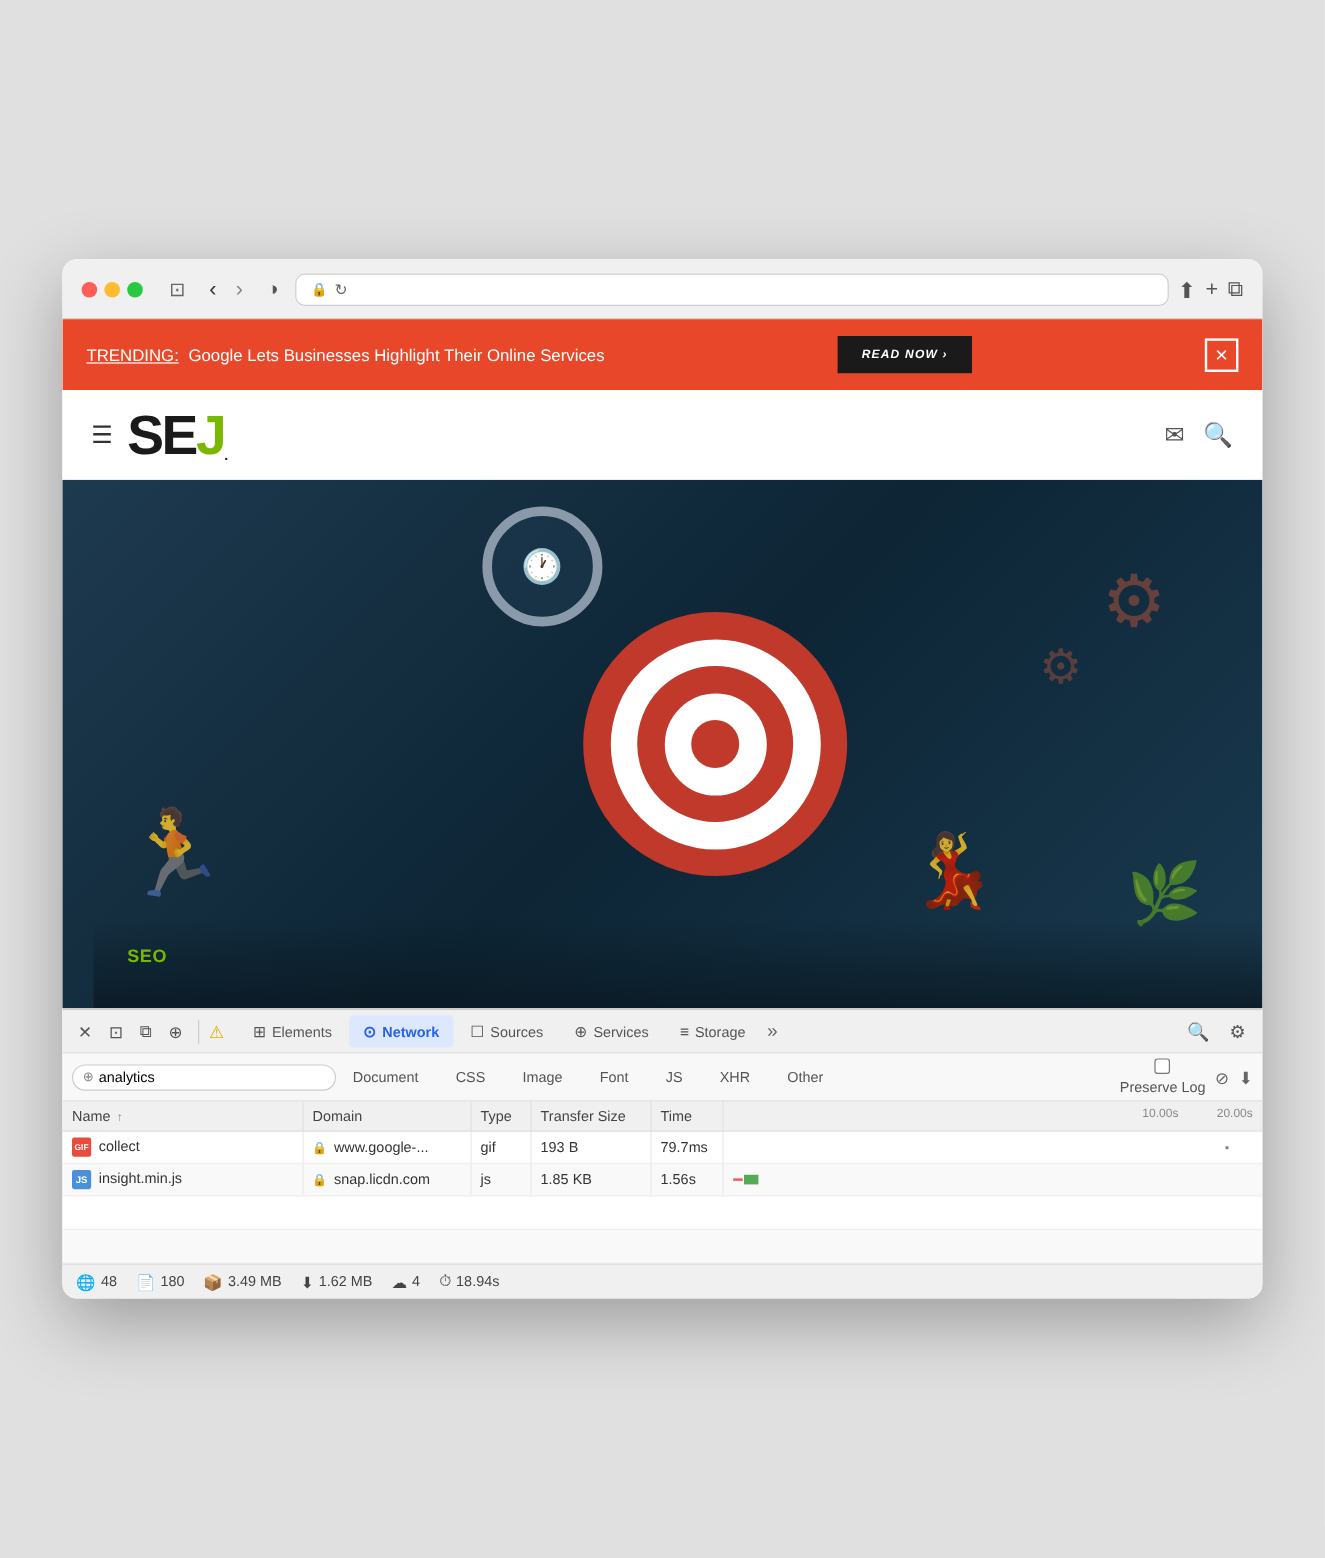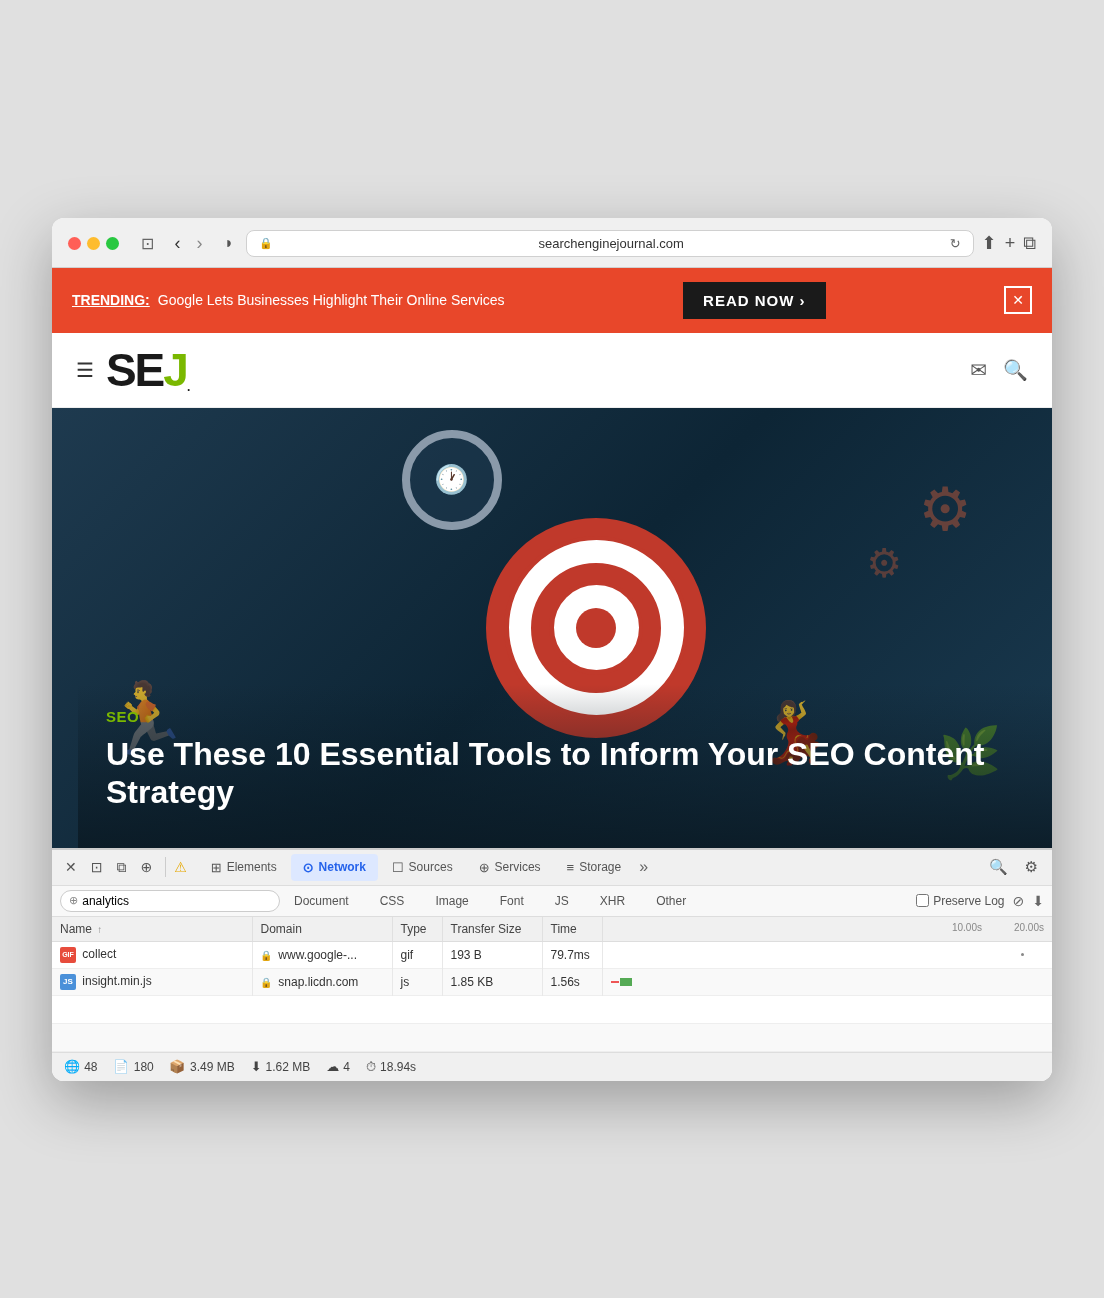--- a/index.html
+++ b/index.html
@@ -107,41 +107,42 @@
       display: flex;
       align-items: center;
       justify-content: space-between;
     }
     .trending-left {
       display: flex;
       align-items: center;
       gap: 8px;
     }
     .trending-label {
-      font-weight: 700;
+      font-weight: 400;
       color: white;
       font-size: 14px;
       text-decoration: underline;
     }
     .trending-text {
       color: white;
       font-size: 14px;
     }
     .read-now-btn {
       background: #1a1a1a;
       color: white;
       border: none;
       padding: 10px 20px;
-      font-size: 15px;
+      font-size: 10px;
       font-weight: 700;
       letter-spacing: 1px;
       cursor: pointer;
       display: flex;
       align-items: center;
       gap: 6px;
+      font-style: italic;
     }
     .close-trending {
       background: none;
       border: 2px solid white;
       color: white;
       width: 28px;
       height: 28px;
       cursor: pointer;
       font-size: 14px;
       display: flex;
@@ -443,20 +444,21 @@
       color: #555;
       padding: 2px 6px;
       border-radius: 3px;
     }
     .preserve-log-area {
       display: flex;
       align-items: center;
       gap: 4px;
       font-size: 12px;
       color: #555;
+      flex-direction: column;
     }
     .preserve-checkbox {
       width: 13px;
       height: 13px;
     }
     .clear-btn, .settings-btn {
       background: none;
       border: none;
       cursor: pointer;
       color: #666;
@@ -603,21 +605,20 @@
         <div class="traffic-light green"></div>
       </div>
       <button class="sidebar-toggle">⊡</button>
       <div class="nav-buttons">
         <button class="nav-btn active">‹</button>
         <button class="nav-btn">›</button>
       </div>
       <div class="shield-icon">◑</div>
       <div class="address-bar">
         <span class="lock-icon">🔒</span>
-        <span class="url">searchenginejournal.com</span>
         <span class="reload">↻</span>
       </div>
       <div class="browser-actions">
         <button class="browser-action-btn">⬆</button>
         <button class="browser-action-btn">+</button>
         <button class="browser-action-btn">⧉</button>
       </div>
     </div>
   </div>
 
@@ -657,21 +658,20 @@
           <div class="target-ring"></div>
         </div>
         <div class="gear-deco">⚙</div>
         <div class="gear-deco2">⚙</div>
         <div class="plant-deco">🌿</div>
         <div class="person-left">🏃</div>
         <div class="person-right">💃</div>
       </div>
       <div class="hero-content">
         <div class="hero-category">SEO</div>
-        <h1 class="hero-title">Use These 10 Essential Tools to Inform Your SEO Content Strategy</h1>
       </div>
     </div>
   </div>
 
   <div class="devtools">
 
     <div class="devtools-toolbar">
       <button class="devtools-icon-btn">✕</button>
       <button class="devtools-icon-btn">⊡</button>
       <button class="devtools-icon-btn">⧉</button>

